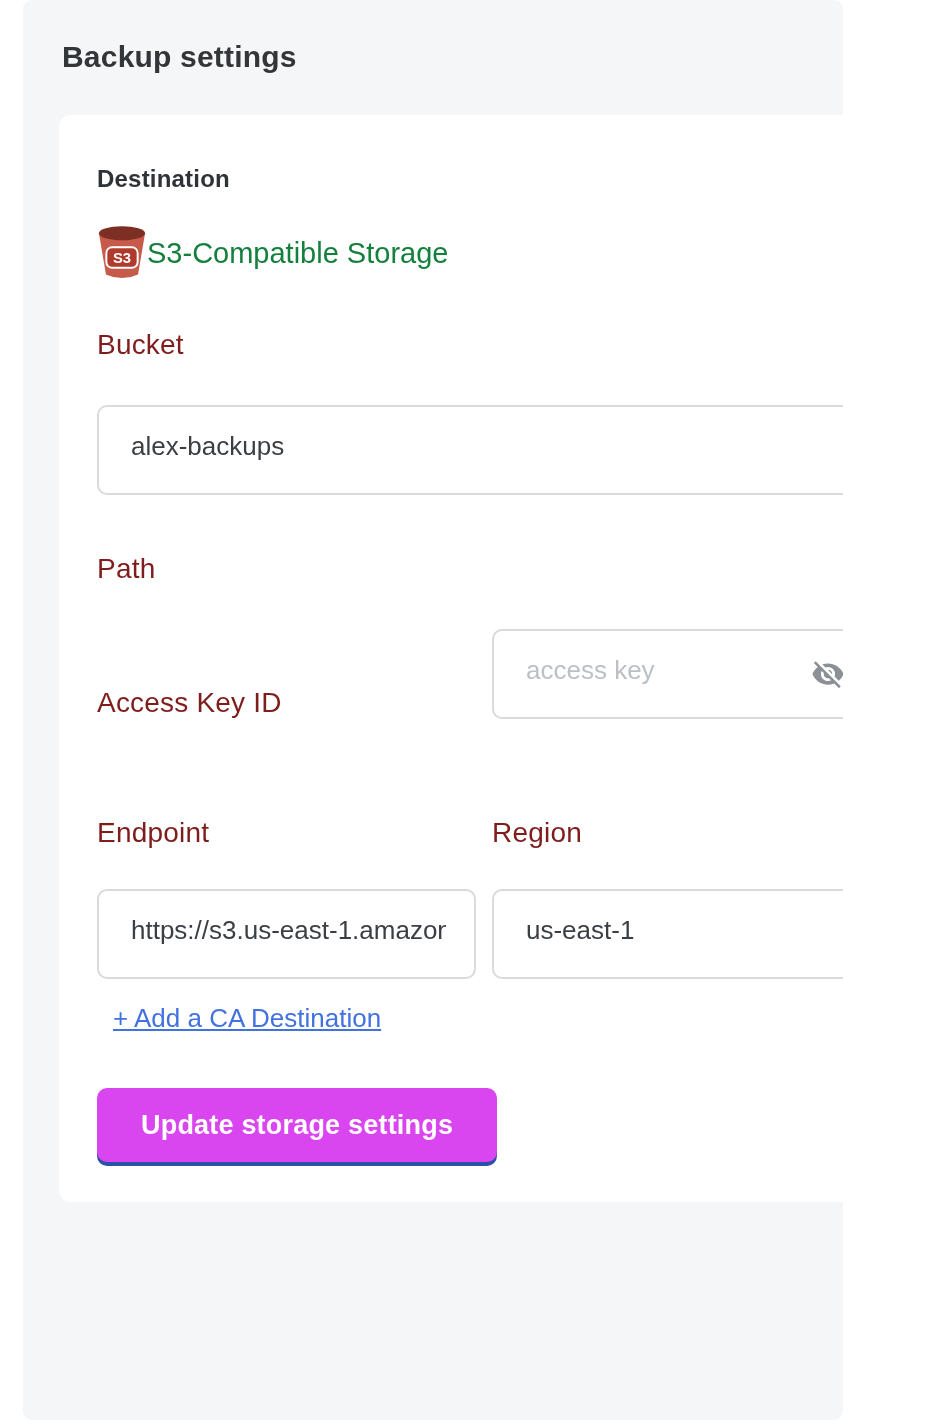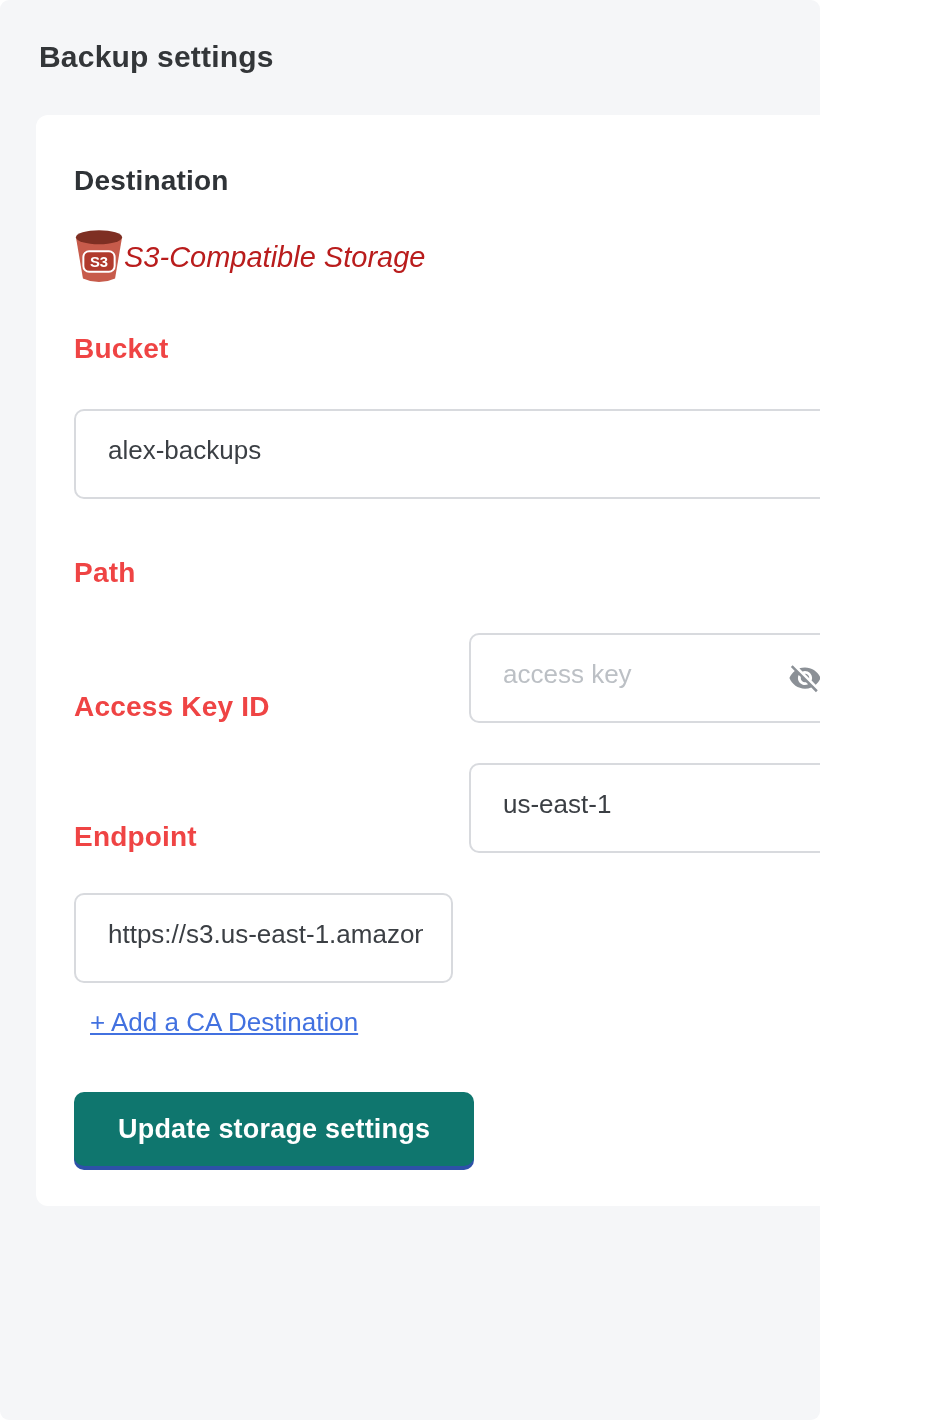--- a/index.html
+++ b/index.html
@@ -5,66 +5,66 @@
   * { margin: 0; padding: 0; box-sizing: border-box; }
   html, body { background: #ffffff; font-family: "Liberation Sans", "DejaVu Sans", sans-serif; }
 
   .screen {
     width: 820px;
     height: 1420px;
     background: #f5f6f8;
     border-radius: 9px;
     padding: 40px 36px 0 36px;
     overflow: hidden;
+    margin-left: 23px;
   }
 
   .page-title {
     font-size: 30px;
     font-weight: 700;
     color: #333639;
     margin-left: 3px;
     letter-spacing: 0.2px;
   }
 
   .card {
     margin-top: 41px;
     width: 866px;
     background: #ffffff;
     border-radius: 12px;
     padding: 50px 40px 40px 38px;
   }
 
   .section-label {
-    font-size: 28px;
+    font-size: 24px;
     font-weight: 700;
     color: #2f3337;
     letter-spacing: 0.2px;
   }
 
   .dest-row {
     margin-top: 32px;
     display: flex;
     align-items: center;
     height: 56px;
   }
   .dest-row .dest-text {
     font-size: 29px;
-    color: #b91c1c;
-    font-style: italic;
+    color: #15803d;
   }
   .s3-icon { width: 50px; height: 56px; display: inline-flex; }
   .s3-icon svg { width: 100%; height: 100%; }
 
   .field-label {
     display: block;
     margin-top: 48px;
     margin-bottom: 44px;
     font-size: 28px;
-    font-weight: 700;
-    color: #ef4444;
+    font-weight: 400;
+    color: #7f1d1d;
     letter-spacing: 0.2px;
   }
   .field-label.tight { margin-top: 58px; }
 
   .text-input {
     display: block;
     width: 788px;
     height: 90px;
     border: 2px solid #d8dade;
     border-radius: 10px;
@@ -111,21 +111,21 @@
     color: #4271e0;
     text-decoration: underline;
     cursor: pointer;
   }
 
   .submit-btn {
     display: block;
     margin-top: 54px;
     height: 74px;
     padding: 10px 44px;
-    background: #0f766e;
+    background: #d946ef;
     border: none;
     border-radius: 10px;
     box-shadow: 0 4px 0 #2d51a8;
     color: #ffffff;
     font-family: "Liberation Sans", "DejaVu Sans", sans-serif;
     font-size: 27px;
     font-weight: 700;
     letter-spacing: 0.2px;
     cursor: pointer;
   }
@@ -175,20 +175,21 @@
         </div>
       </div>
     </div>
 
     <div class="two-col">
       <div class="col">
         <label class="field-label">Endpoint</label>
         <input class="text-input" type="text" value="https://s3.us-east-1.amazonaws.com" style="">
       </div>
       <div class="col">
+        <label class="field-label">Region</label>
         <input class="text-input" type="text" value="us-east-1" style="">
       </div>
     </div>
 
     <a class="ca-link">+ Add a CA Destination</a>
 
     <button class="submit-btn">Update storage settings</button>
 
   </div>
 </div>

